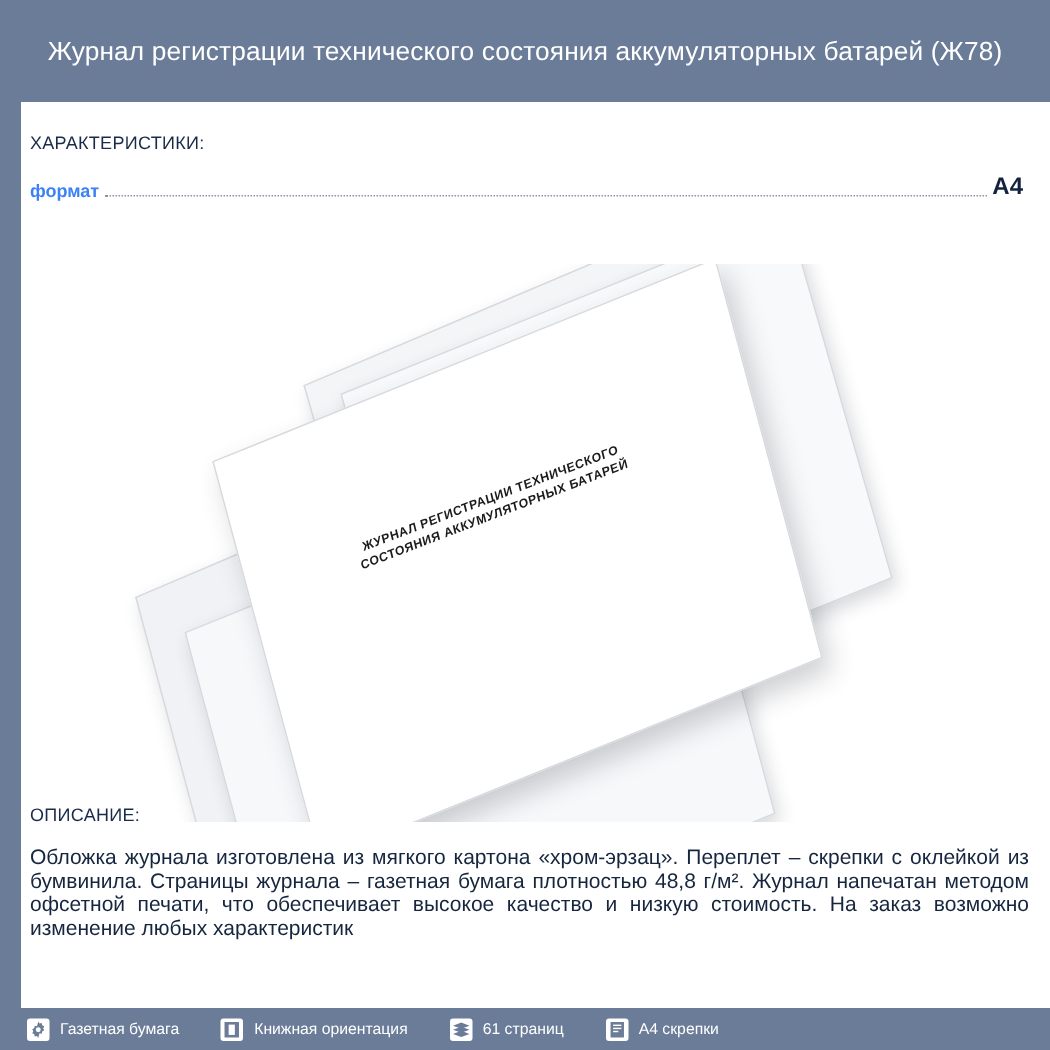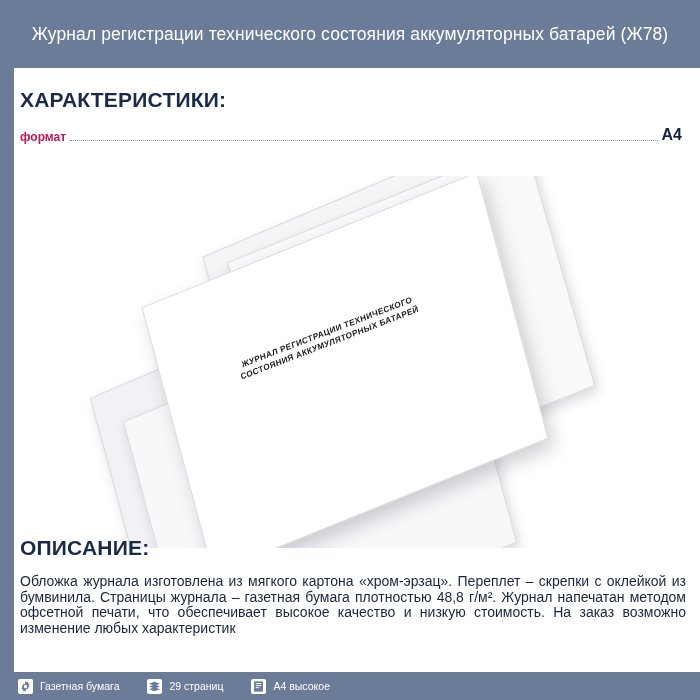--- a/index.html
+++ b/index.html
@@ -58,22 +58,22 @@
   .characteristics {
     position: absolute;
     left: 14px;
     top: 68px;
     width: 686px;
     padding: 20px 18px 0 6px;
     box-sizing: border-box;
   }
   .section-heading {
     color: #1a2b4a;
-    font-size: 21px;
-    font-weight: bold;
+    font-size: 12px;
+    font-weight: normal;
     margin: 0 0 14px 0;
     letter-spacing: 0.2px;
   }
   .char-grid {
     display: flex;
     gap: 26px;
   }
   .char-col {
     flex: 1 1 0;
   }
@@ -81,21 +81,21 @@
     display: flex;
     align-items: flex-end;
     font-size: 12px;
     color: #1a2b4a;
     margin-bottom: 7px;
     white-space: nowrap;
   }
   .char-label {
     font-weight: bold;
     font-size: 12px;
-    color: #be185d;
+    color: #3b82f6;
   }
   .char-dots {
     flex: 1 1 auto;
     border-bottom: 1.5px dotted #8b93a4;
     margin: 0 4px 3px 4px;
     height: 1px;
     min-width: 10px;
   }
   .char-value {
     font-weight: bold;
@@ -306,39 +306,48 @@
     <div class="footer-item">
       <span class="footer-ico">
         <svg width="11" height="11" viewBox="0 0 16 16" aria-hidden="true">
           <path fill="#6b7c99" d="M8 0l1.2 1.9 2.2-.5.4 2.2 2 1-1 2 1 2-2 1-.4 2.2-2.2-.5L8 16l-1.2-1.9-2.2.5-.4-2.2-2-1 1-2-1-2 2-1 .4-2.2 2.2.5z"></path>
           <circle cx="8" cy="8" r="2.4" fill="#ffffff"></circle>
         </svg>
       </span>
       <span>Газетная бумага</span>
     </div>
 
+    <div class="footer-item">
+      <span class="footer-ico">
+        <svg width="11" height="11" viewBox="0 0 16 16" aria-hidden="true">
+          <rect x="1" y="0.5" width="14" height="15" fill="#6b7c99"></rect>
+          <rect x="5" y="3" width="6" height="10" fill="#ffffff"></rect>
+        </svg>
+      </span>
+      <span>Книжная ориентация</span>
+    </div>
 
     <div class="footer-item">
       <span class="footer-ico">
         <svg width="11" height="11" viewBox="0 0 16 16" aria-hidden="true">
           <path fill="#6b7c99" d="M0 4l8-3 8 3-8 3z"></path>
           <path fill="#6b7c99" d="M0 8l8-3 8 3-8 3z"></path>
           <path fill="#6b7c99" d="M0 12l8-3 8 3-8 3z"></path>
         </svg>
       </span>
-      <span>29 страниц</span>
+      <span>61 страниц</span>
     </div>
 
     <div class="footer-item">
       <span class="footer-ico">
         <svg width="11" height="11" viewBox="0 0 16 16" aria-hidden="true">
           <rect x="1.5" y="0.5" width="13" height="15" fill="#6b7c99"></rect>
           <rect x="4" y="3" width="8" height="1.4" fill="#ffffff"></rect>
           <rect x="4" y="6" width="8" height="1.4" fill="#ffffff"></rect>
           <rect x="4" y="9" width="5" height="1.4" fill="#ffffff"></rect>
         </svg>
       </span>
-      <span>А4 высокое</span>
+      <span>А4 скрепки</span>
     </div>
 
   </div>
 
 </div>
 
 </body></html>

